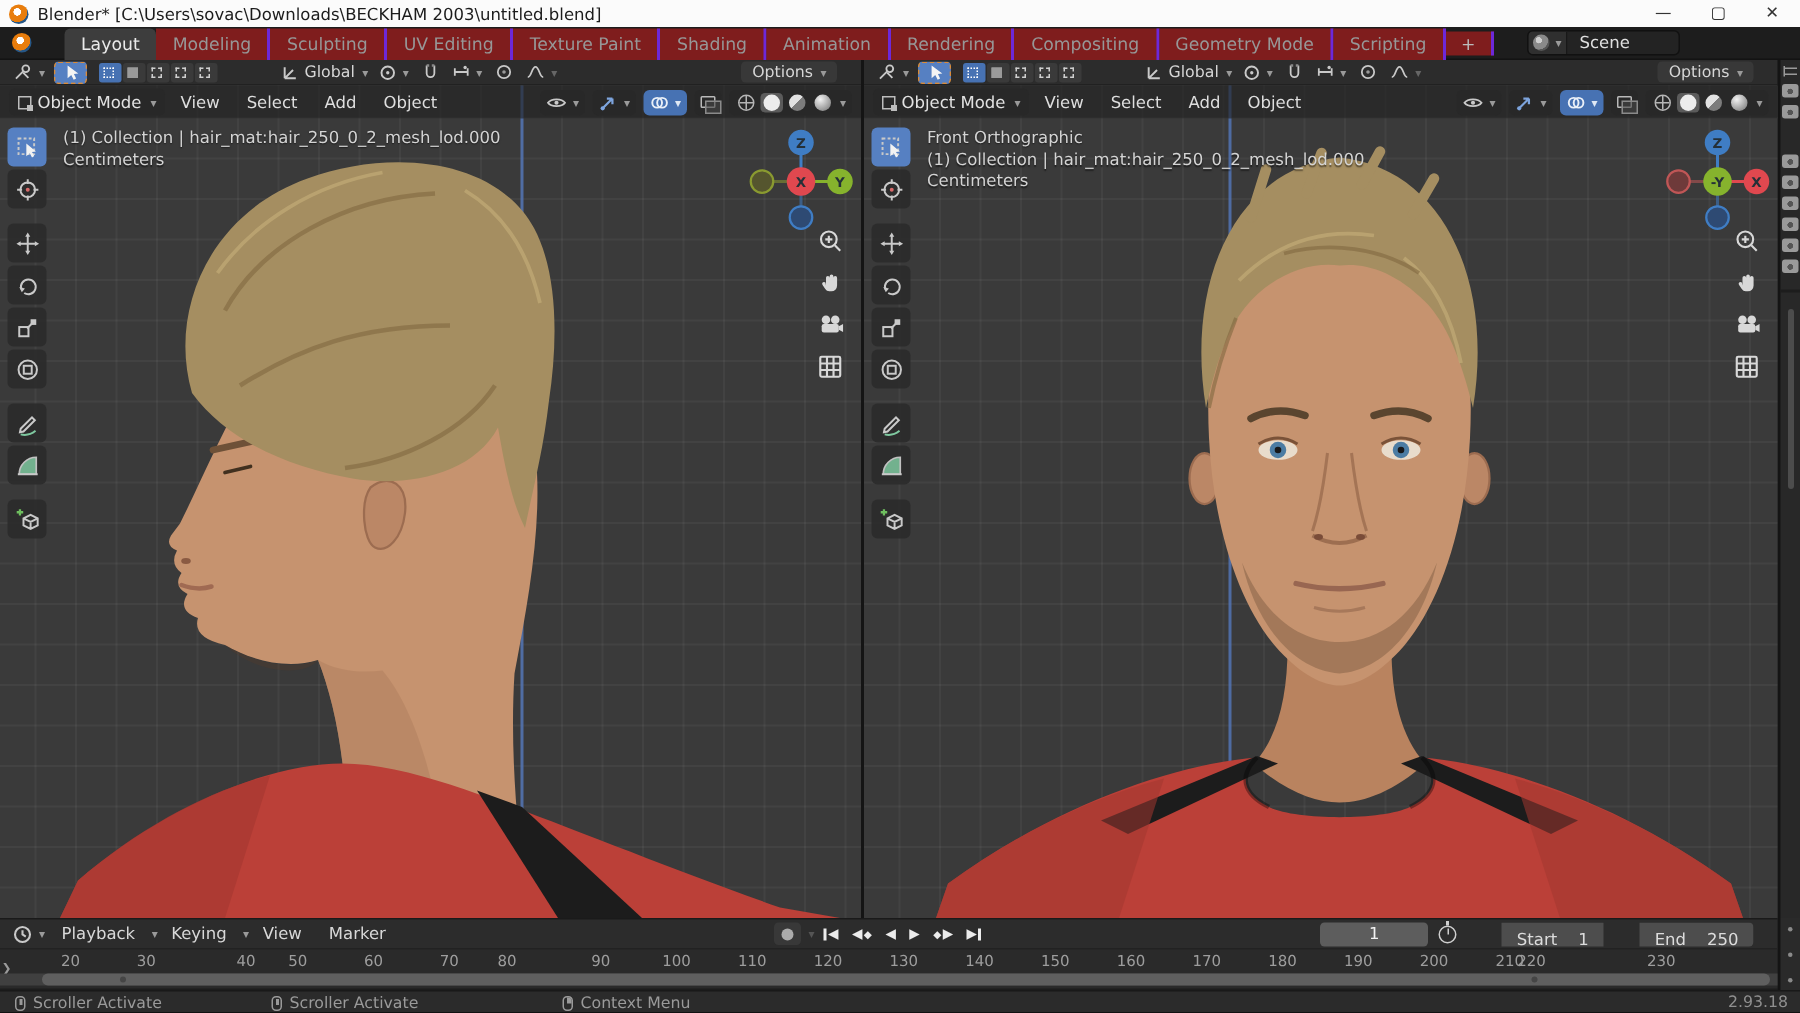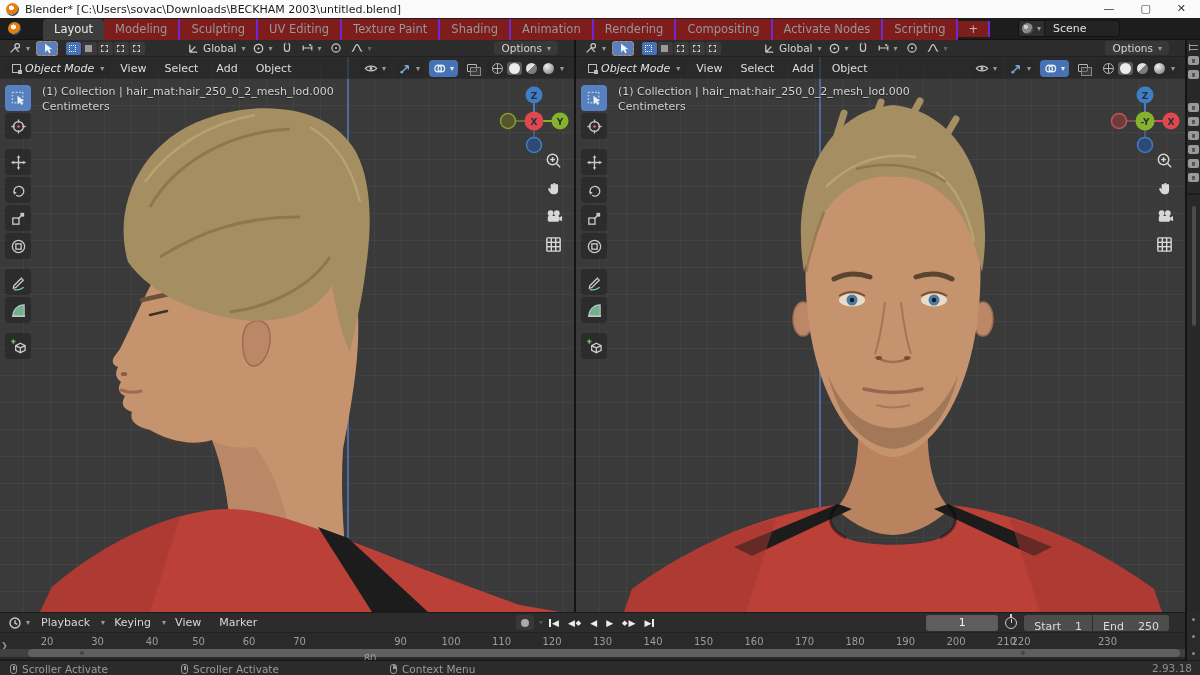--- a/index.html
+++ b/index.html
@@ -62,21 +62,21 @@
     background-image:linear-gradient(rgba(255,255,255,.042) 1px,transparent 1px),
       linear-gradient(90deg,rgba(255,255,255,.042) 1px,transparent 1px);
     background-size:27px 27px;background-position:-4px -6px;}
   .axis-line{position:absolute;top:0;bottom:0;width:2px;background:rgba(82,116,180,.85);}
   .model{position:absolute;left:0;bottom:0;}
   
   .vp-header{position:absolute;left:0;right:0;top:0;height:22px;
     background:rgba(33,33,33,.62);display:flex;align-items:center;
     font-size:11px;padding:0 6px;gap:2px;}
   .objmode-chip{display:flex;align-items:center;gap:4px;background:#282828;
-    border-radius:4px;height:18px;padding:0 6px;color:#e2e2e2;font-style:italic;}
+    border-radius:4px;height:18px;padding:0 6px;color:#e2e2e2;}
   .obj-ic{width:9px;height:9px;border:1px solid #bdbdbd;position:relative;}
   .obj-ic::after{content:"";position:absolute;right:-2px;bottom:-2px;width:4px;height:4px;
     background:#bdbdbd;}
   .vp-menu{padding:0 8px;color:#dedede;}
   .hdr-right{margin-left:auto;display:flex;gap:5px;align-items:center;}
   .chip{display:flex;align-items:center;gap:2px;background:rgba(40,40,40,.85);
     border-radius:4px;height:17px;padding:0 4px;}
   .sph{width:11px;height:11px;border-radius:50%;}
   .sph.wire{border:1.2px solid #b5b5b5;background:
     linear-gradient(#b5b5b5 0 0) center/9px 1px no-repeat,
@@ -134,21 +134,21 @@
     padding:1px 3px;}
   .tp-bar{display:inline-block;width:2px;height:8px;background:#ececec;}
   .tp-dia{font-size:7px;}
   .frame-fields{position:absolute;right:16px;display:flex;align-items:center;gap:7px;}
   .cur-frame{width:72px;height:16px;background:#5d5d5d;border-radius:3px;color:#f2f2f2;
     text-align:center;line-height:16px;font-size:11px;}
   .stopwatch{width:12px;height:12px;border:1.4px solid #cfcfcf;border-radius:50%;position:relative;}
   .stopwatch::before{content:"";position:absolute;left:4px;top:-4px;width:2px;height:3px;background:#cfcfcf;}
   .stopwatch::after{content:"";position:absolute;left:4.5px;top:1.5px;width:1.5px;height:4px;background:#cfcfcf;}
   .range-group{display:flex;height:16px;border-radius:3px;overflow:hidden;gap:1px;font-size:11px;}
-  .range-seg{background:#4d4d4d;display:flex;align-items:center;gap:14px;padding:12px 10px;color:#dcdcdc;}
+  .range-seg{background:#4d4d4d;display:flex;align-items:center;gap:14px;padding:12px 10px;color:#dcdcdc;margin-left:23px;}
   .tl-ruler{height:26px;background:#2a2a2a;position:relative;font-size:10px;color:#9d9d9d;}
   .tick{position:absolute;top:3px;transform:translateX(-50%);}
   .tl-scroll-track{position:absolute;left:0;right:0;bottom:2px;height:8px;background:#404040;}
   .tl-scrollbar{position:absolute;left:28px;width:1152px;bottom:2px;height:8px;
     border-radius:4px;background:#5f5f5f;}
   .tl-grip{position:absolute;top:2px;width:4px;height:4px;border-radius:50%;background:#454545;}
   .tl-collapse{position:absolute;left:1px;top:8px;color:#9a9a9a;font-size:8px;}
   
   .statusbar{height:15px;background:#2b2b2b;border-top:1px solid #191919;position:relative;
     font-size:10.5px;color:#9a9a9a;}
@@ -180,21 +180,21 @@
     <span class="tabs" id="workspace-tabs">
         <span class="tab active">Layout</span>
         <span class="tab">Modeling</span>
         <span class="tab">Sculpting</span>
         <span class="tab">UV Editing</span>
         <span class="tab">Texture Paint</span>
         <span class="tab">Shading</span>
         <span class="tab">Animation</span>
         <span class="tab">Rendering</span>
         <span class="tab">Compositing</span>
-        <span class="tab">Activate Nodes</span>
+        <span class="tab">Geometry Mode</span>
         <span class="tab">Scripting</span>
       </span>
     <span class="tab tab-add">+</span>
     <span class="tb-right">
       <span class="id-widget">
         <span class="id-icon">
             <span class="scene-glyph"></span>
             <span class="chev">▾</span>
           </span>
         <span class="id-label">Scene</span>
@@ -635,20 +635,21 @@
                   </span>
             <span class="sph-wrap">
                     <span class="sph rendered"></span>
                   </span>
             <span class="chev">▾</span>
           </span>
         </span>
       </div>
 
       <div class="vp-overlay-text">
+        <div>Front Orthographic</div>
         <div>(1) Collection | hair_mat:hair_250_0_2_mesh_lod.000</div>
         <div>Centimeters</div>
       </div>
 
       <div class="vp-toolbar">
         <span class="tool-btn active">
           <svg width="17" height="17" viewBox="0 0 18 18">
             <rect x="2.5" y="2.5" width="11" height="11" class="st" stroke-dasharray="2 1.6"></rect>
             <path d="M8 6 L8 15 L10.4 12.8 L12 15.8 L13.6 14.9 L12 12 L14.8 11.6 Z" fill="#f2f2f2"></path>
           </svg>
@@ -821,25 +822,25 @@
       </div>
       <div class="tl-ruler" id="tl-ruler">
         <span class="tl-collapse">❯</span>
         <span class="tl-scroll-track"></span>
         <span class="tl-scrollbar">
           <span class="tl-grip" style="left:52px;"></span>
           <span class="tl-grip" style="left:993px;"></span>
         </span>
       <span class="tick" style="left: 47px;">20</span>
           <span class="tick" style="left: 97.5px;">30</span>
-          <span class="tick" style="left: 152px; text-align: center;">40</span>
+          <span class="tick" style="left: 164px; text-align: center;">40</span>
           <span class="tick" style="left: 198.5px;">50</span>
           <span class="tick" style="left: 249px;">60</span>
           <span class="tick" style="left: 299.5px;">70</span>
-          <span class="tick" style="left: 370px; margin-top: 17px;">80</span>
+          <span class="tick" style="left: 338px;">80</span>
           <span class="tick" style="left: 400.5px;">90</span>
           <span class="tick" style="left: 451px;">100</span>
           <span class="tick" style="left: 501.5px;">110</span>
           <span class="tick" style="left: 552px;">120</span>
           <span class="tick" style="left: 602.5px;">130</span>
           <span class="tick" style="left: 653px;">140</span>
           <span class="tick" style="left: 703.5px;">150</span>
           <span class="tick" style="left: 754px;">160</span>
           <span class="tick" style="left: 804.5px;">170</span>
           <span class="tick" style="left: 855px;">180</span>
@@ -860,18 +861,18 @@
   <div class="statusbar" id="statusbar">
     <span class="sb-version">2.93.18</span>
   <span class="sb-item" style="left: 10px;">
         <span class="mouse-ic mid"></span>
         <span>Scroller Activate</span>
       </span>
       <span class="sb-item" style="left: 181px;">
         <span class="mouse-ic mid"></span>
         <span>Scroller Activate</span>
       </span>
-      <span class="sb-item" style="left: 346px; padding-left: 44px;">
+      <span class="sb-item" style="left: 331px; padding-left: 44px;">
         <span class="mouse-ic rightb"></span>
         <span>Context Menu</span>
       </span>
     </div>
 </div>
 
 </body></html>

